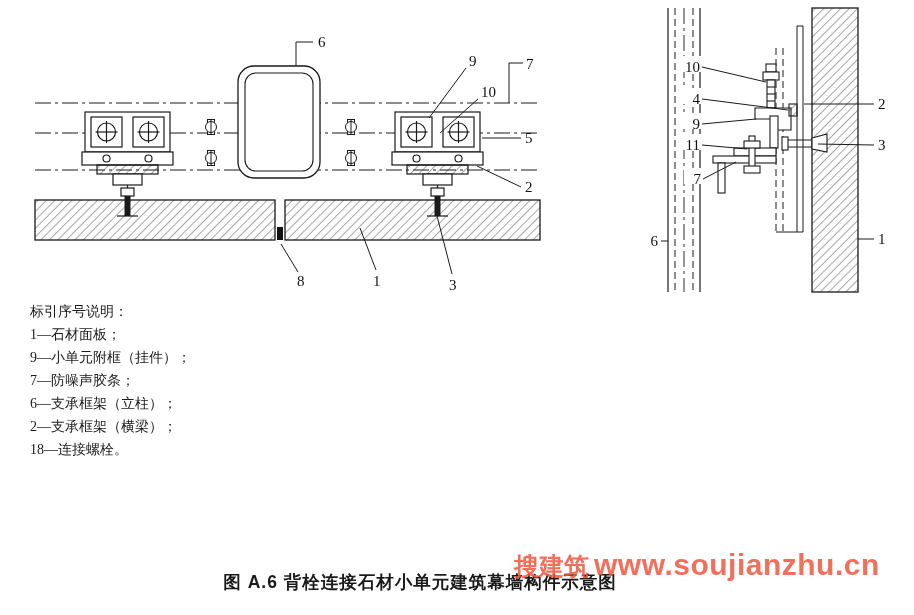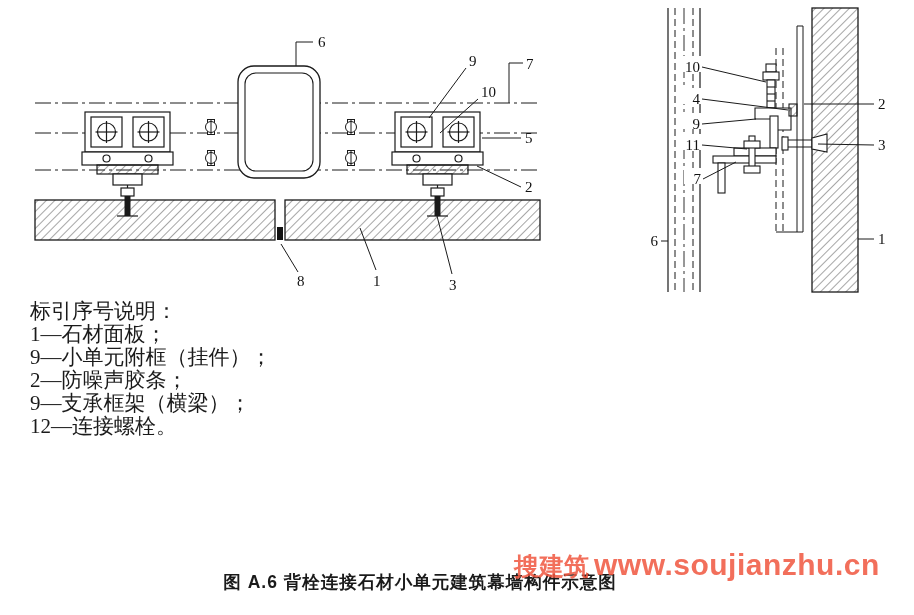--- a/index.html
+++ b/index.html
@@ -14,21 +14,21 @@
   .drawing{position:absolute;left:0;top:0;}
   .callout text{
     font-family:"Liberation Serif","DejaVu Serif",serif;
     font-size:15px;
     fill:#111;
     stroke:none;
   }
   .legend{
     position:absolute;
     left:30px;top:300px;
-    font-size:21px;
+    font-size:14px;
     line-height:23px;
     white-space:nowrap;
   }
   .caption{
     position:absolute;
     left:0;top:570px;width:840px;
     text-align:center;
     font-family:"Liberation Sans","DejaVu Sans",sans-serif;
     font-weight:bold;
     font-size:17.5px;
@@ -202,23 +202,24 @@
         <text x="878" y="150">3</text>
         <text x="878" y="244">1</text>
       </g>
     </g>
   </svg>
 
   <div class="legend">
     <div class="legend-line">标引序号说明：</div>
     <div class="legend-line">1—石材面板；</div>
     <div class="legend-line">9—小单元附框（挂件）；</div>
-    <div class="legend-line">2—防噪声胶条；</div>
-    <div class="legend-line">9—支承框架（横梁）；</div>
-    <div class="legend-line">12—连接螺栓。</div>
+    <div class="legend-line">7—防噪声胶条；</div>
+    <div class="legend-line">6—支承框架（立柱）；</div>
+    <div class="legend-line">2—支承框架（横梁）；</div>
+    <div class="legend-line">18—连接螺栓。</div>
   </div>
 
   <div class="caption">图 A.6  背栓连接石材小单元建筑幕墙构件示意图</div>
 
   <div class="watermark">
     <span class="wm-brand">搜建筑</span><span class="wm-url">www.soujianzhu.cn</span>
   </div>
 
 </div>
 

